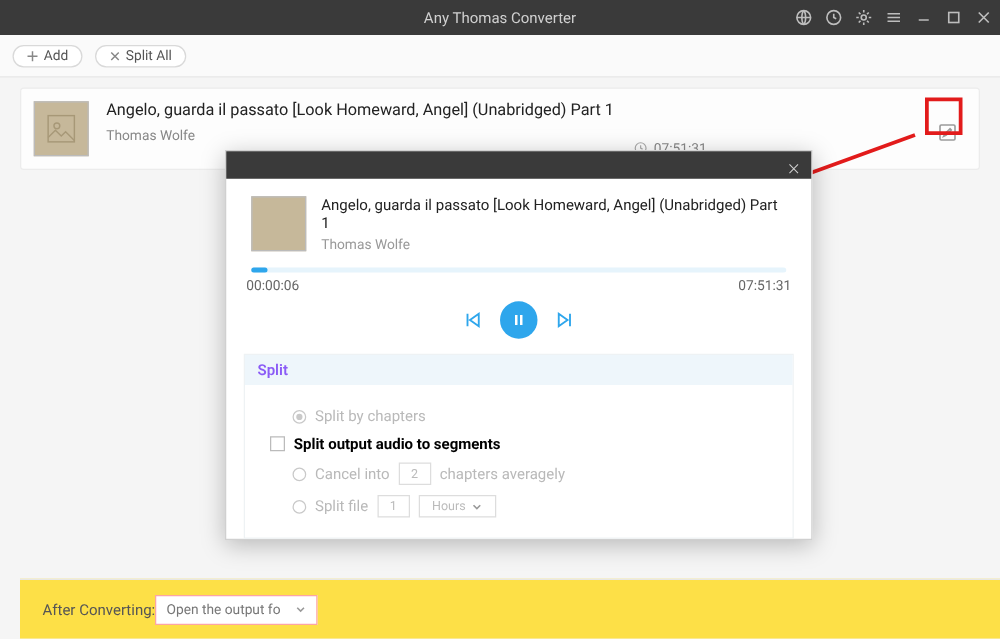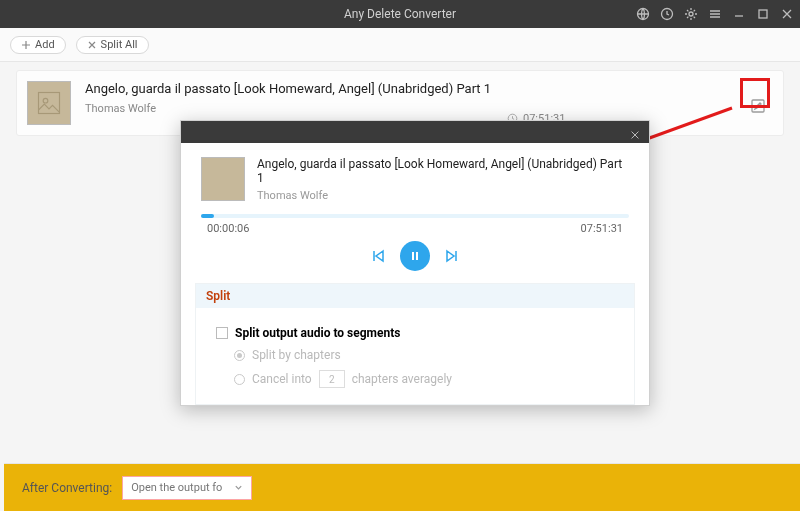--- a/index.html
+++ b/index.html
@@ -14,61 +14,61 @@
   .filerow{display:flex;align-items:flex-start;gap:14px;background:#fdfdfd;border:1px solid #ececec;border-radius:3px;padding:10px;position:relative}
   .thumb{width:44px;height:44px;background:#c6b89a;border:1px solid #bbb;display:flex;align-items:center;justify-content:center}
   .thumb svg{opacity:.4}
   .fileinfo{flex:1}
   .ftitle{font-size:13px;color:#222;margin-bottom:6px}
   .fauthor{font-size:11px;color:#888}
   .fdur{font-size:11px;color:#888;display:flex;align-items:center;gap:5px;position:absolute;left:490px;bottom:10px}
   .editbtn{position:absolute;right:14px;top:24px;width:22px;height:22px;display:flex;align-items:center;justify-content:center;cursor:pointer}
   .editbox{position:absolute;right:30px;top:78px;width:30px;height:30px;border:3px solid #e21b1b;pointer-events:none}
   .arrow-line{position:absolute;stroke:#e21b1b;stroke-width:3;fill:none;pointer-events:none}
-  .footer{position:absolute;bottom:0;left:4px;right:0;height:48px;border-top:1px solid #e6e6e6;background:#eab308;display:flex;align-items:center;padding:0 18px;gap:10px}
+  .footer{position:absolute;bottom:0;left:16px;right:0;height:48px;border-top:1px solid #e6e6e6;background:#fde047;display:flex;align-items:center;padding:0 18px;}
   .footer label{font-size:12px;color:#555}
   .select{border:1px solid #fca5a5;background:#fff;height:24px;width:130px;font-size:11px;color:#777;padding:0 8px;display:flex;align-items:center;justify-content:space-between}
   .convert{margin-left:auto;background:#2ea6ec;color:#fff;border:none;border-radius:4px;height:30px;width:96px;font-size:13px;cursor:pointer}
   
   .overlay{position:absolute;inset:0;background:rgba(0,0,0,0)}
   .modal{position:absolute;left:180px;top:120px;width:470px;background:#fff;border:1px solid #d0d0d0;box-shadow:0 4px 18px rgba(0,0,0,.25)}
   .mheader{height:22px;background:#3a3a3a;display:flex;align-items:center;justify-content:flex-end;padding:0 8px}
   .mheader .icn{stroke:#cfcfcf}
   .mtop{display:flex;gap:12px;padding:14px 20px 6px}
   .mthumb{width:44px;height:44px;background:#c6b89a;border:1px solid #bbb;flex-shrink:0}
   .mtitle{font-size:12px;color:#222;margin-bottom:4px}
   .mauthor{font-size:11px;color:#999}
   .progress{margin:6px 20px 4px;height:4px;background:#e6f4fc;position:relative;border-radius:2px}
   .progress .fill{position:absolute;left:0;top:0;bottom:0;width:3%;background:#2ea6ec;border-radius:2px}
-  .times{display:flex;justify-content:space-between;margin:4px 26px 0;font-size:11px;color:#666}
+  .times{display:flex;justify-content:space-between;margin:4px 16px 0;font-size:11px;color:#666}
   .player{display:flex;justify-content:center;align-items:center;gap:14px;margin:6px 0 12px}
   .pbtn{width:16px;height:16px;stroke:#2ea6ec;fill:none;stroke-width:1.5;cursor:pointer}
   .play{width:30px;height:30px;border-radius:50%;background:#2ea6ec;display:flex;align-items:center;justify-content:center;cursor:pointer}
   .splitbox{margin:0 14px 0;border:1px solid #eef2f4}
-  .splithead{background:#eef6fb;padding:5px 10px;font-size:12px;font-weight:600;color:#c2410c}
+  .splithead{background:#eef6fb;padding:5px 10px;font-size:12px;font-weight:600;color:#8b5cf6}
   .splitbody{padding:10px 16px 8px}
   .row{display:flex;align-items:center;gap:7px;font-size:12px;color:#555;margin:8px 0 8px 4px}
   .row.dim{color:#b9b9b9}
   .chk{width:12px;height:12px;border:1px solid #bbb;background:#fff;flex-shrink:0}
   .radio{width:11px;height:11px;border:1px solid #c9c9c9;border-radius:50%;background:#fff;flex-shrink:0;position:relative}
   .radio.sel::after{content:"";position:absolute;inset:2px;border-radius:50%;background:#c9c9c9}
   .numbox{width:26px;height:18px;border:1px solid #ddd;font-size:10px;text-align:center;color:#bbb;display:inline-flex;align-items:center;justify-content:center}
   .unitsel{width:62px;height:18px;border:1px solid #ddd;font-size:10px;color:#bbb;display:inline-flex;align-items:center;justify-content:center;gap:4px}
   .mfooter{display:flex;align-items:center;padding:10px 16px 14px;gap:10px}
   .mfooter .apply{display:flex;align-items:center;gap:6px;font-size:11px;color:#bbb}
   .okbtn{margin-left:auto;background:#2ea6ec;color:#fff;border:none;border-radius:14px;height:26px;width:86px;font-size:12px;cursor:pointer}
   .cancelbtn{background:#fff;border:1px solid #d7d7d7;color:#555;border-radius:14px;height:26px;width:72px;font-size:12px;cursor:pointer}
   .bold{font-weight:700;color:#000}
   .chev{width:9px;height:9px;stroke:#999;fill:none;stroke-width:1.4}
 </style>
 </head>
 <body>
 
 <div class="titlebar">
-  <span class="title">Any Delete Converter</span>
+  <span class="title">Any Thomas Converter</span>
   <div class="right">
     <span class="icn">
         <svg viewBox="0 0 14 14">
           <circle cx="7" cy="7" r="5.5"></circle>
           <path d="M1.5 7h11M7 1.5c2 2 2 9 0 11M7 1.5c-2 2-2 9 0 11"></path>
         </svg>
       </span>
     <span class="icn">
         <svg viewBox="0 0 14 14">
           <circle cx="7" cy="7" r="5.5"></circle>
@@ -194,31 +194,42 @@
           </svg>
       </div>
       <svg class="pbtn" viewBox="0 0 16 16">
           <path d="M12 3v10M3 3l7 5-7 5z"></path>
         </svg>
     </div>
 
     <div class="splitbox">
       <div class="splithead">Split</div>
       <div class="splitbody">
+        <div class="row dim" style="margin-left:22px">
+          <span class="radio sel"></span>
+          <span>Split by chapters</span>
+        </div>
         <div class="row">
           <span class="chk"></span>
           <span class="bold">Split output audio to segments</span>
-        </div>
-        <div class="row dim" style="margin-left:22px">
-          <span class="radio sel"></span>
-          <span>Split by chapters</span>
         </div>
         <div class="row dim" style="margin-left:22px">
           <span class="radio"></span>
           <span>Cancel into</span>
           <span class="numbox">2</span>
           <span>chapters averagely</span>
         </div>
+        <div class="row dim" style="margin-left:22px">
+          <span class="radio"></span>
+          <span>Split file</span>
+          <span class="numbox">1</span>
+          <span class="unitsel">
+            <span>Hours</span>
+            <svg class="chev" viewBox="0 0 10 10">
+                <path d="M2 3.5l3 3 3-3"></path>
+              </svg>
+          </span>
+        </div>
       </div>
     </div>
 
   </div>
 </div>
 
 </body></html>

